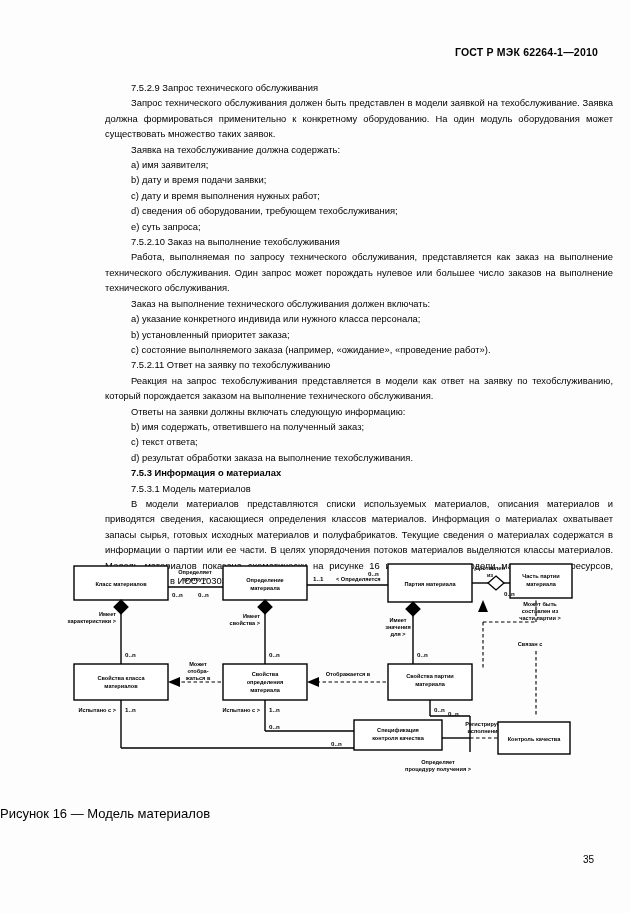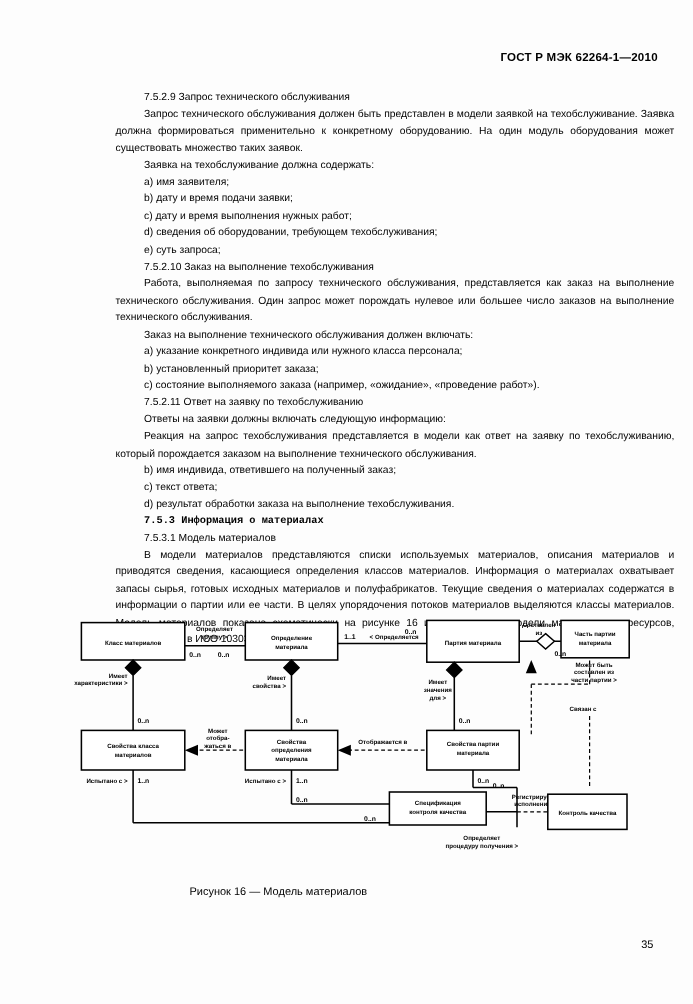--- a/index.html
+++ b/index.html
@@ -39,40 +39,40 @@
     line-height: 15.4px;
     text-align: justify;
     margin-left: 43px;
   }
   .body-text p {
     margin: 0;
     text-align: justify;
     text-justify: inter-word;
   }
   .p-indent { text-indent: 26px; }
-  .p-bold { font-weight: bold; text-indent: 26px; font-family: Liberation Mono, monospace; }
+  .p-bold { font-weight: bold; text-indent: 26px; }
   .p-item { text-indent: 26px; }
   .nojust { text-align: left !important; }
 
   
   .figure {
     position: absolute;
     left: 58px;
     top: 556px;
     width: 520px;
     height: 240px;
   }
   .fig-svg { display: block; }
   .caption {
     position: absolute;
     top: 806px;
     left: 0;
     width: 506px;
-    text-align: center;
-    font-size: 10px;
+    text-align: left;
+    font-size: 13px;
   }
   .page-number {
     position: absolute;
     bottom: 48px;
     right: 36px;
     font-size: 10px;
   }
   .box-label {
     font-family: "Liberation Sans", sans-serif;
     font-size: 5.6px;
@@ -116,23 +116,23 @@
     <p class="p-item nojust">c) дату и время выполнения нужных работ;</p>
     <p class="p-item nojust">d) сведения об оборудовании, требующем техобслуживания;</p>
     <p class="p-item nojust">e) суть запроса;</p>
     <p class="p-item nojust">7.5.2.10 Заказ на выполнение техобслуживания</p>
     <p class="p-indent">Работа, выполняемая по запросу технического обслуживания, представляется как заказ на выполнение технического обслуживания. Один запрос может порождать нулевое или большее число заказов на выполнение технического обслуживания.</p>
     <p class="p-indent nojust">Заказ на выполнение технического обслуживания должен включать:</p>
     <p class="p-item nojust">a) указание конкретного индивида или нужного класса персонала;</p>
     <p class="p-item nojust">b) установленный приоритет заказа;</p>
     <p class="p-item nojust">c) состояние выполняемого заказа (например, «ожидание», «проведение работ»).</p>
     <p class="p-item nojust">7.5.2.11 Ответ на заявку по техобслуживанию</p>
+    <p class="p-indent">Реакция на запрос техобслуживания представляется в модели как ответ на заявку по техобслуживанию, который порождается заказом на выполнение технического обслуживания.</p>
     <p class="p-indent nojust">Ответы на заявки должны включать следующую информацию:</p>
-    <p class="p-indent">Реакция на запрос техобслуживания представляется в модели как ответ на заявку по техобслуживанию, который порождается заказом на выполнение технического обслуживания.</p>
-    <p class="p-item nojust">b) имя индивида, ответившего на полученный заказ;</p>
+    <p class="p-item nojust">b) имя содержать, ответившего на полученный заказ;</p>
     <p class="p-item nojust">c) текст ответа;</p>
     <p class="p-item nojust">d) результат обработки заказа на выполнение техобслуживания.</p>
     <p class="p-bold nojust">7.5.3 Информация о материалах</p>
     <p class="p-item nojust">7.5.3.1 Модель материалов</p>
     <p class="p-indent">В модели материалов представляются списки используемых материалов, описания материалов и приводятся сведения, касающиеся определения классов материалов. Информация о материалах охватывает запасы сырья, готовых исходных материалов и полуфабрикатов. Текущие сведения о материалах содержатся в информации о партии или ее части. В целях упорядочения потоков материалов выделяются классы материалов. Модель материалов показана схематически на рисунке 16 и соответствует модели материальных ресурсов, определенной в ИСО 10303-1.</p>
   </div>
 
   <div class="figure">
     <svg class="fig-svg" width="520" height="240" viewBox="0 0 520 240" xmlns="http://www.w3.org/2000/svg">
 

